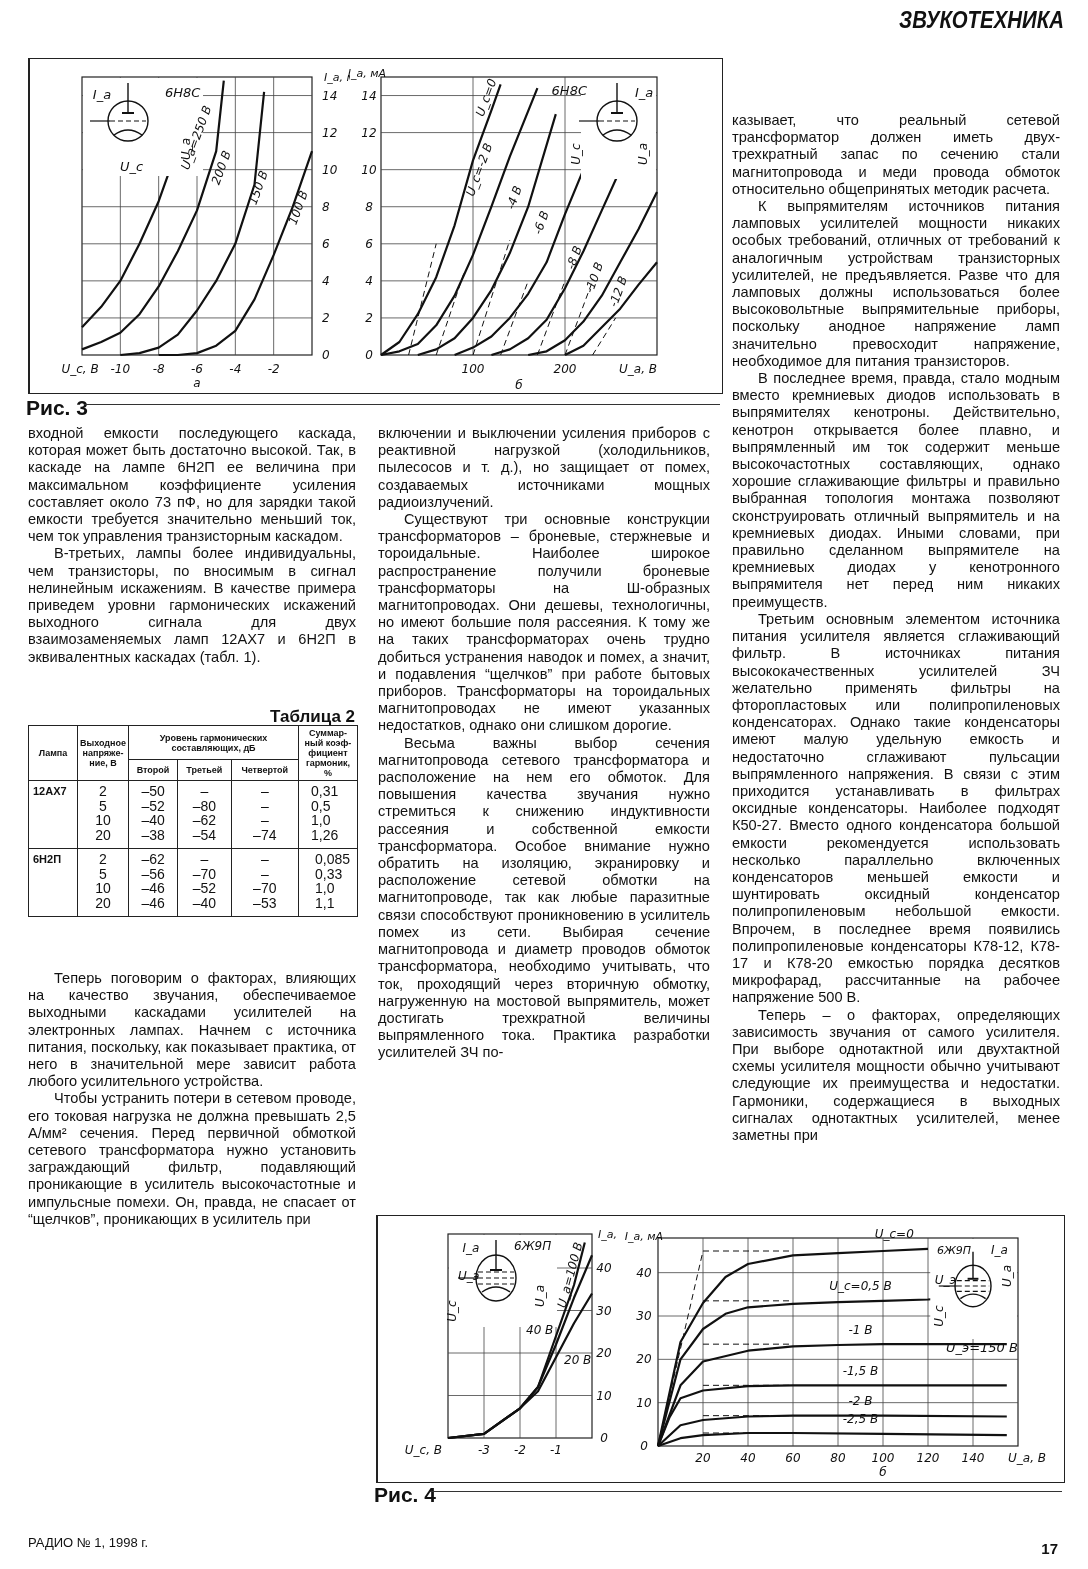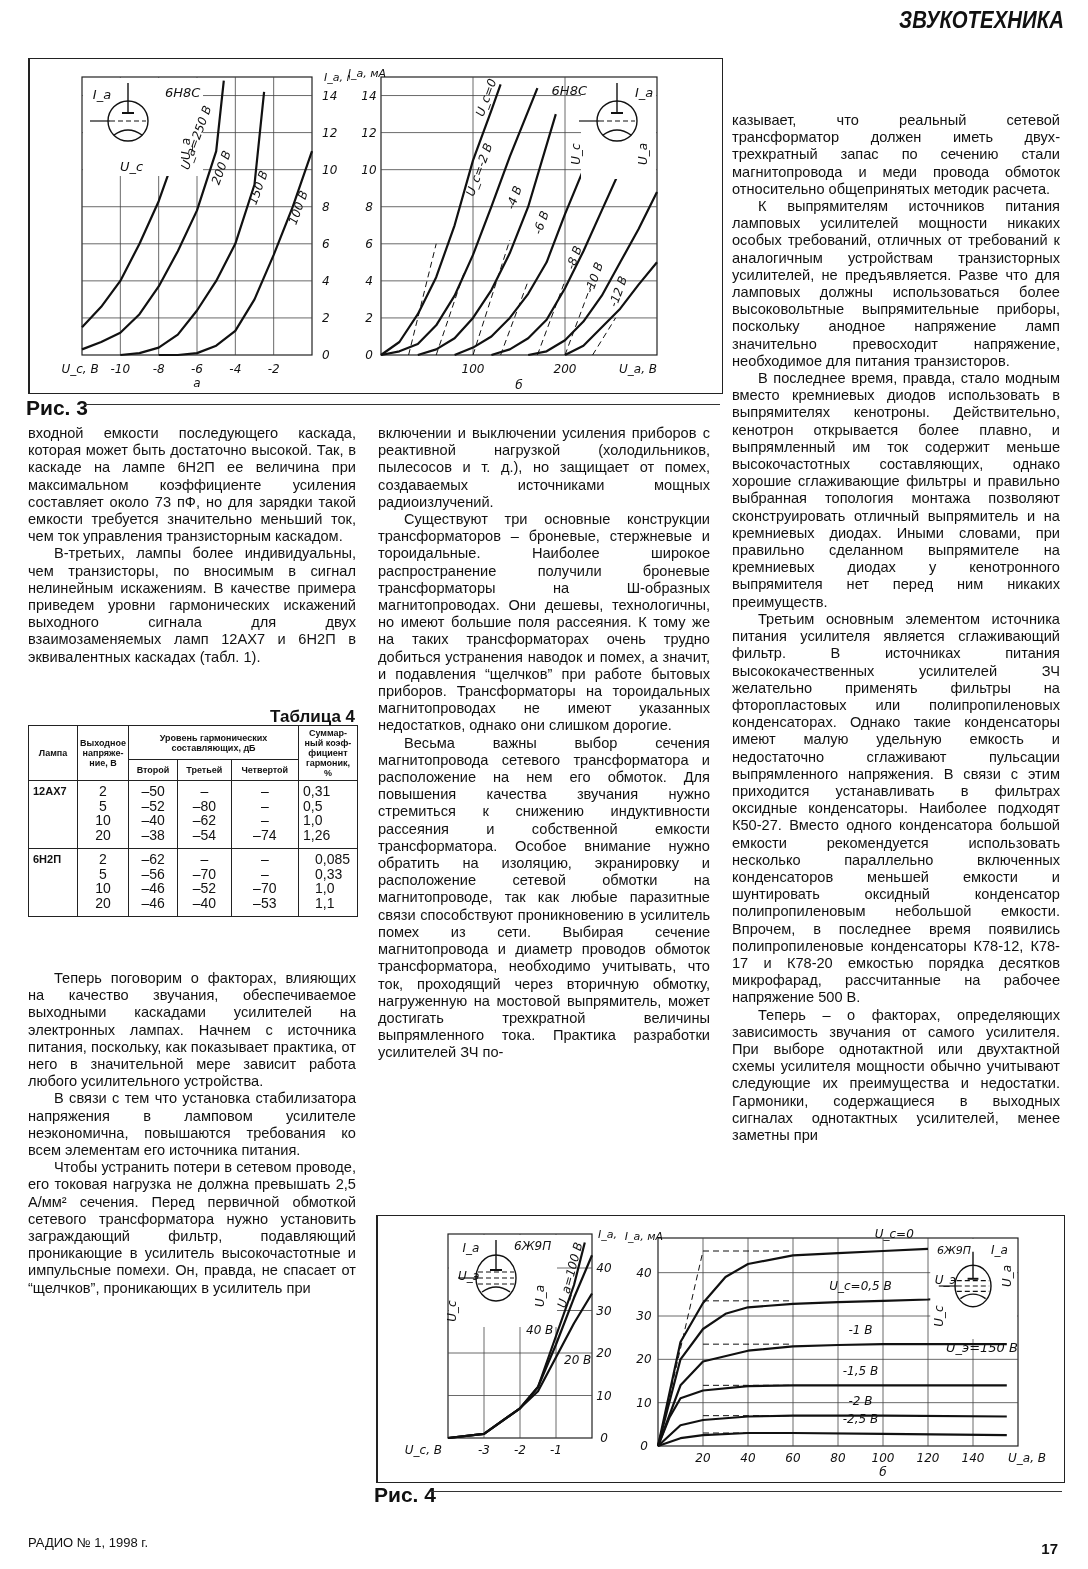--- a/index.html
+++ b/index.html
@@ -139,21 +139,21 @@
     </svg>
 </div>
 <div class="fig-caption" style="left:26px;top:396px;">Рис. 3</div>
 <div class="cap-line" style="left:84px;top:404px;width:636px;"></div>
 
 <div class="col" id="col1top" style="left:28px;top:425px;width:328px;">
     <p class="noind">входной емкости последующего каскада, которая может быть достаточно высокой. Так, в каскаде на лампе 6Н2П ее величина при максимальном коэффициенте усиления составляет около 73 пФ, но для зарядки такой емкости требуется значительно меньший ток, чем ток управления транзисторным каскадом.</p>
     <p>В-третьих, лампы более индивидуальны, чем транзисторы, по вносимым в сигнал нелинейным искажениям. В качестве примера приведем уровни гармонических искажений выходного сигнала для двух взаимозаменяемых ламп 12АХ7 и 6Н2П в эквивалентных каскадах (табл. 1).</p>
   </div>
 
-<div class="tbl-title" style="left:270px;top:707px;">Таблица 4</div>
+<div class="tbl-title" style="left:270px;top:707px;">Таблица 2</div>
 <table class="t1" id="table1" style="left:28px;top:725px;width:330px;">
   <thead>
     <tr>
       <th rowspan="2" style="width:44px;">Лампа</th>
       <th rowspan="2" style="width:44px;">Выходное напряже-ние, В</th>
       <th colspan="3">Уровень гармонических составляющих, дБ</th>
       <th rowspan="2" style="width:54px;text-align:center;">Суммар-ный коэф-фициент гармоник, %</th>
     </tr>
     <tr>
       <th>Второй</th>
@@ -181,21 +181,21 @@
           <div>–80</div>
           <div>–62</div>
           <div>–54</div>
         </td>
         <td class="num">
           <div>–</div>
           <div>–</div>
           <div>–</div>
           <div>–74</div>
         </td>
-        <td class="num" style="text-align: left; padding-left: 4px;">
+        <td class="num" style="text-align: left; padding-left: 12px;">
           <div>0,31</div>
           <div>0,5</div>
           <div>1,0</div>
           <div>1,26</div>
         </td>
       </tr>
       <tr class="grp">
         <td class="lamp">6Н2П</td>
         <td class="num">
           <div>2</div>
@@ -226,21 +226,20 @@
           <div>0,33</div>
           <div>1,0</div>
           <div>1,1</div>
         </td>
       </tr>
     </tbody>
 </table>
 
 <div class="col" id="col1bot" style="left:28px;top:970px;width:328px;">
     <p>Теперь поговорим о факторах, влияющих на качество звучания, обеспечиваемое выходными каскадами усилителей на электронных лампах. Начнем с источника питания, поскольку, как показывает практика, от него в значительной мере зависит работа любого усилительного устройства.</p>
-    <p>В связи с тем что установка стабилизатора напряжения в ламповом усилителе неэкономична, повышаются требования ко всем элементам его источника питания.</p>
     <p>Чтобы устранить потери в сетевом проводе, его токовая нагрузка не должна превышать 2,5 А/мм² сечения. Перед первичной обмоткой сетевого трансформатора нужно установить заграждающий фильтр, подавляющий проникающие в усилитель высокочастотные и импульсные помехи. Он, правда, не спасает от “щелчков”, проникающих в усилитель при</p>
   </div>
 
 <div class="col" id="col2" style="left:378px;top:425px;width:332px;">
     <p class="noind">включении и выключении усиления приборов с реактивной нагрузкой (холодильников, пылесосов и т. д.), но защищает от помех, создаваемых источниками мощных радиоизлучений.</p>
     <p>Существуют три основные конструкции трансформаторов – броневые, стержневые и тороидальные. Наиболее широкое распространение получили броневые трансформаторы на Ш-образных магнитопроводах. Они дешевы, технологичны, но имеют большие поля рассеяния. К тому же на таких трансформаторах очень трудно добиться устранения наводок и помех, а значит, и подавления “щелчков” при работе бытовых приборов. Трансформаторы на тороидальных магнитопроводах не имеют указанных недостатков, однако они слишком дорогие.</p>
     <p>Весьма важны выбор сечения магнитопровода сетевого трансформатора и расположение на нем его обмоток. Для повышения качества звучания нужно стремиться к снижению индуктивности рассеяния и собственной емкости трансформатора. Особое внимание нужно обратить на изоляцию, экранировку и расположение сетевой обмотки на магнитопроводе, так как любые паразитные связи способствуют проникновению в усилитель помех из сети. Выбирая сечение магнитопровода и диаметр проводов обмоток трансформатора, необходимо учитывать, что ток, проходящий через вторичную обмотку, нагруженную на мостовой выпрямитель, может достигать трехкратной величины выпрямленного тока. Практика разработки усилителей ЗЧ по-</p>
   </div>
 
 <div class="col" id="col3" style="left:732px;top:64px;width:328px;margin-top:48px;">

